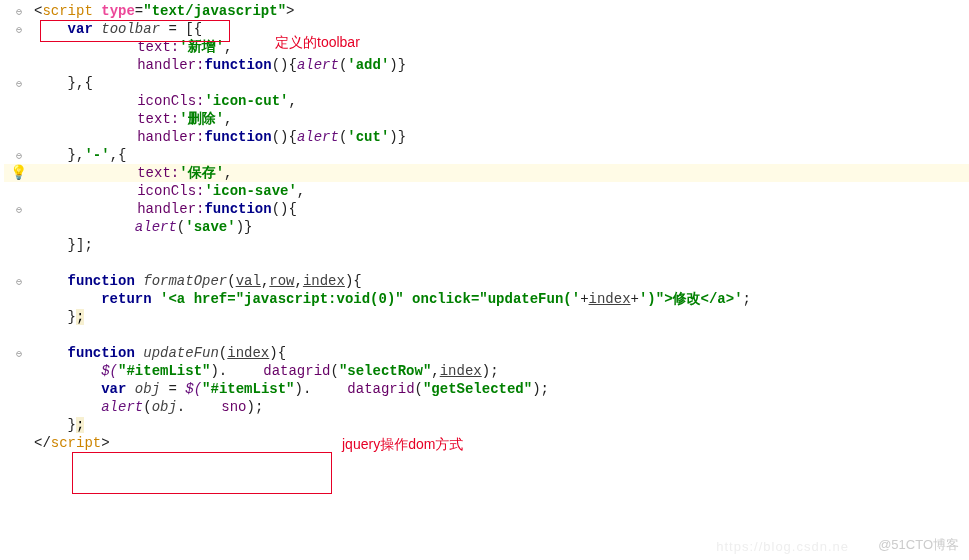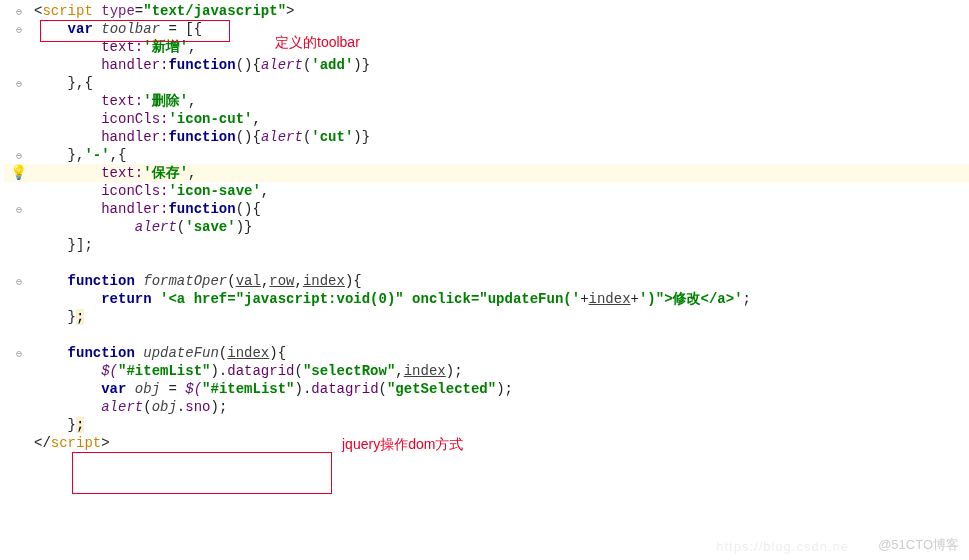--- a/index.html
+++ b/index.html
@@ -39,27 +39,27 @@
     font-size: 14px;
   }
   .code {
     flex: 1;
   }
   .hl-line {
     background: #fffbe6;
   }
   
   .tag { color: #cc8400; }
-  .attr { color: #701a75; }
+  .attr { color: #ec4899; font-weight: bold; }
   .attr-v { color: #008000; font-weight: bold; }
   .kw { color: #000088; font-weight: bold; }
   .kw-var { color: #000088; font-weight: bold; }
   .ident { color: #444; font-style: italic; }
   .param-u { color: #404040; text-decoration: underline; }
-  .prop { color: #660066; }
+  .prop { color: #660066; margin-left: 36px; }
   .str { color: #008000; font-weight: bold; }
   .call { color: #660e7a; font-style: italic; text-align: center; }
   .warn-bg { background: #f7f0d1; }
   .plain { color: #222; }
   .note-red {
     position: absolute;
     color: #e60026;
     font-family: sans-serif;
     font-size: 14px;
   }
@@ -100,22 +100,22 @@
 <div class="line">
   <div class="gutter"><span class="fold">⊖</span></div>
   <div class="code">    <span class="kw-var">var</span> <span class="ident">toolbar</span><span class="plain"> = [{</span></div>
 </div>
 
 <div class="line"><div class="gutter"></div><div class="code">        <span class="prop">text:</span><span class="str">'新增'</span><span class="plain">,</span></div></div>
 <div class="line"><div class="gutter"></div><div class="code">        <span class="prop">handler:</span><span class="kw">function</span><span class="plain">(){</span><span class="call">alert</span><span class="plain">(</span><span class="str">'add'</span><span class="plain">)}</span></div></div>
 
 <div class="line"><div class="gutter"><span class="fold">⊖</span></div><div class="code">    <span class="plain">},{</span></div></div>
 
+<div class="line"><div class="gutter"></div><div class="code">        <span class="prop">iconCls:</span><span class="str">'icon-cut'</span><span class="plain">,</span></div></div>
 <div class="line"><div class="gutter"></div><div class="code">        <span class="prop">text:</span><span class="str">'删除'</span><span class="plain">,</span></div></div>
-<div class="line"><div class="gutter"></div><div class="code">        <span class="prop">iconCls:</span><span class="str">'icon-cut'</span><span class="plain">,</span></div></div>
 <div class="line"><div class="gutter"></div><div class="code">        <span class="prop">handler:</span><span class="kw">function</span><span class="plain">(){</span><span class="call">alert</span><span class="plain">(</span><span class="str">'cut'</span><span class="plain">)}</span></div></div>
 
 <div class="line"><div class="gutter"><span class="fold">⊖</span></div><div class="code">    <span class="plain">},</span><span class="str">'-'</span><span class="plain">,{</span></div></div>
 
 <div class="line hl-line">
   <div class="gutter"><span class="bulb">💡</span></div>
   <div class="code">        <span class="prop">text:</span><span class="str">'保存'</span><span class="plain">,</span></div>
 </div>
 <div class="line"><div class="gutter"></div><div class="code">        <span class="prop">iconCls:</span><span class="str">'icon-save'</span><span class="plain">,</span></div></div>
 <div class="line"><div class="gutter"><span class="fold">⊖</span></div><div class="code">        <span class="prop">handler:</span><span class="kw">function</span><span class="plain">(){</span></div></div>

